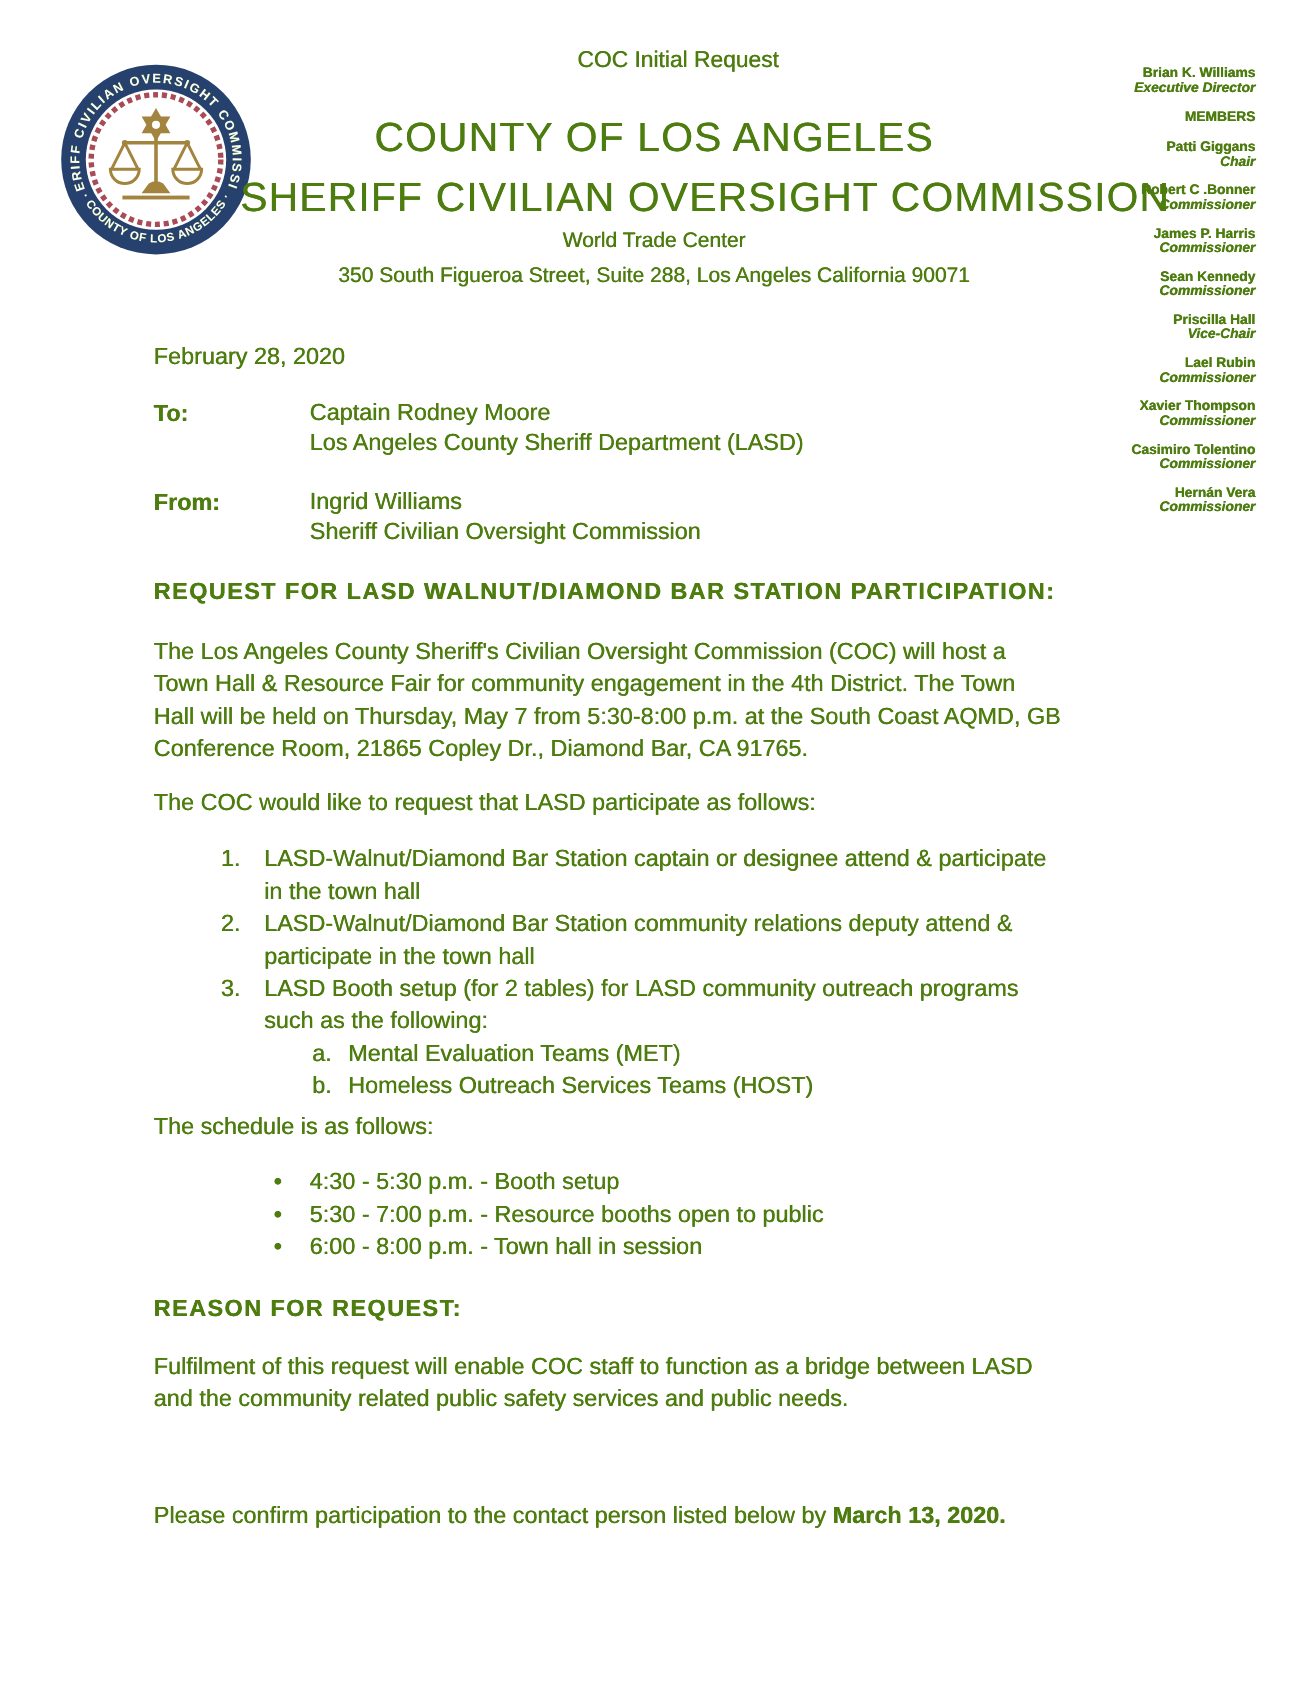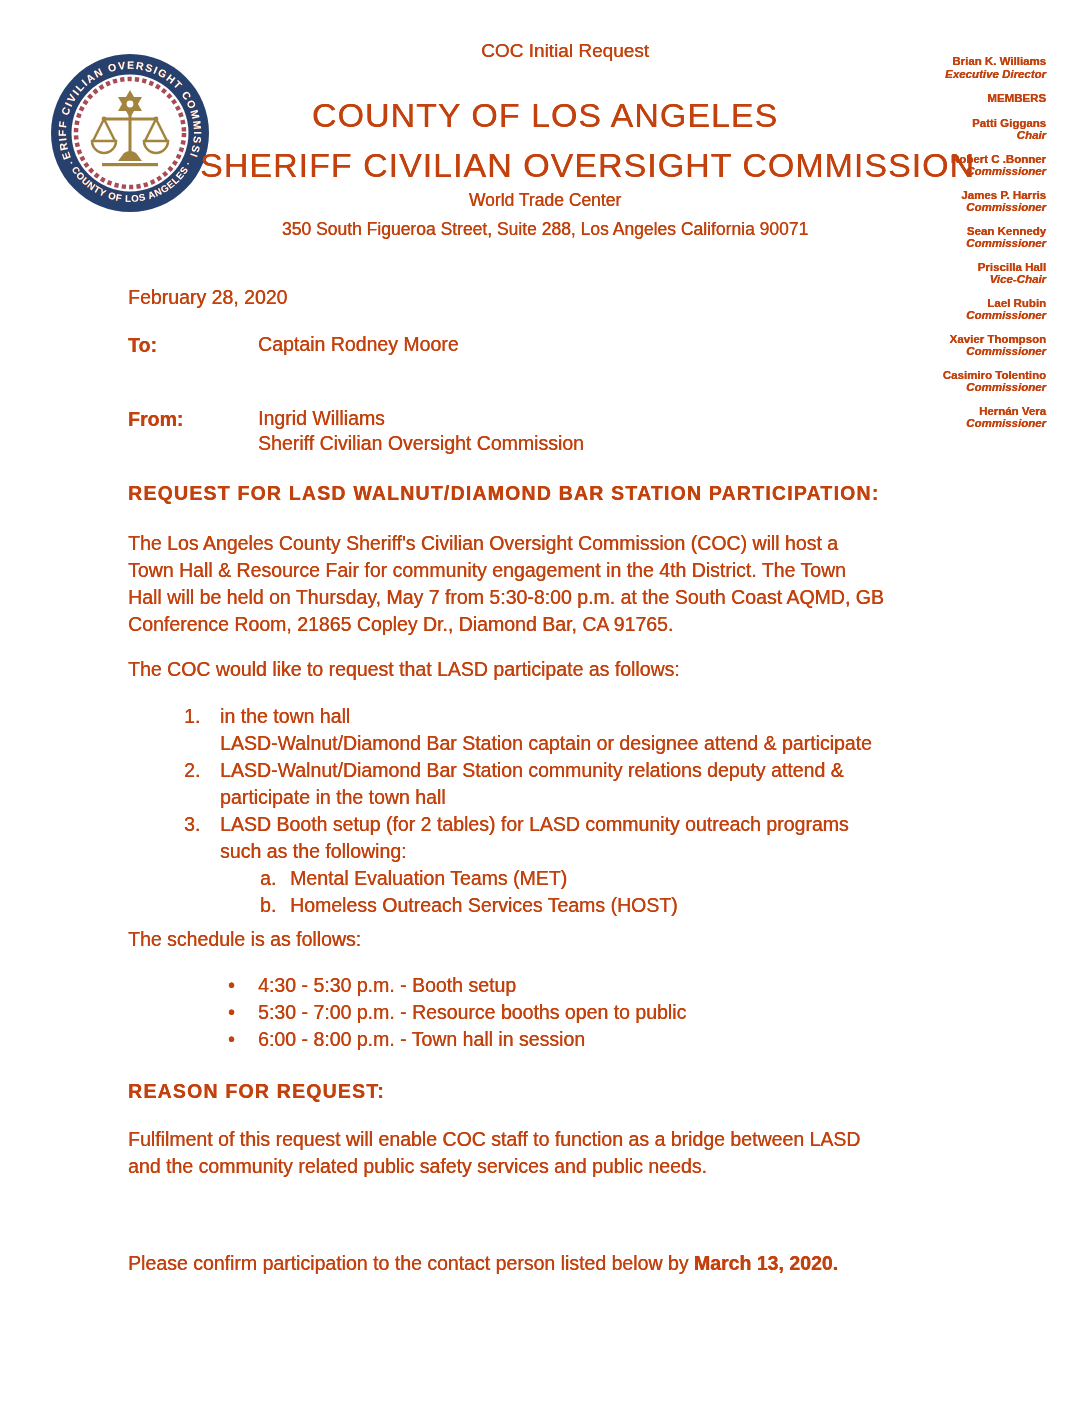--- a/index.html
+++ b/index.html
@@ -1,19 +1,19 @@
 <!DOCTYPE html>
 <html><head>
 <meta charset="utf-8">
 <title>Document</title>
 <style>
   html,body { margin:0; padding:0; background:#ffffff; }
   .page {
     position:relative; width:1088px; height:1408px; background:#ffffff;
-    font-family:"Liberation Sans","DejaVu Sans",sans-serif; color:#c2410c;
+    font-family:"Liberation Sans","DejaVu Sans",sans-serif; color:#4d7c0f;
     overflow:hidden;
   }
   .scanish { text-shadow:0.35px 0 0 currentColor; }
 
   
   .doc-label { position:absolute; top:40px; left:42px; width:1046px; text-align:center; font-size:19px; }
 
   
   .seal { position:absolute; top:53px; left:50px; width:160px; height:160px; }
 
@@ -154,20 +154,21 @@
       <div class="role">Commissioner</div>
     </div>
   </div>
 
   <div class="abs body-text date-line">February 28, 2020</div>
 
   <div class="abs body-text addr-to addr-row">
     <div class="label">To:</div>
     <div class="lines">
       <div>Captain Rodney Moore</div>
+      <div>Los Angeles County Sheriff Department (LASD)</div>
     </div>
   </div>
 
   <div class="abs body-text heading req-heading">REQUEST FOR LASD WALNUT/DIAMOND BAR STATION PARTICIPATION:</div>
 
   <div class="abs body-text addr-from addr-row">
     <div class="label">From:</div>
     <div class="lines">
       <div>Ingrid Williams</div>
       <div>Sheriff Civilian Oversight Commission</div>
@@ -180,22 +181,22 @@
     <div>Hall will be held on Thursday, May 7 from 5:30-8:00 p.m. at the South Coast AQMD, GB</div>
     <div>Conference Room, 21865 Copley Dr., Diamond Bar, CA 91765.</div>
   </div>
 
   <div class="abs body-text para2">The COC would like to request that LASD participate as follows:</div>
 
   <div class="list-block body-text">
     <div class="li">
       <span class="num">1.</span>
       <span class="li-lines">
+        <div>LASD-Walnut/Diamond Bar Station captain or designee attend &amp; participate</div>
         <div>in the town hall</div>
-        <div>LASD-Walnut/Diamond Bar Station captain or designee attend &amp; participate</div>
       </span>
     </div>
     <div class="li">
       <span class="num">2.</span>
       <span class="li-lines">
         <div>LASD-Walnut/Diamond Bar Station community relations deputy attend &amp;</div>
         <div>participate in the town hall</div>
       </span>
     </div>
     <div class="li">

